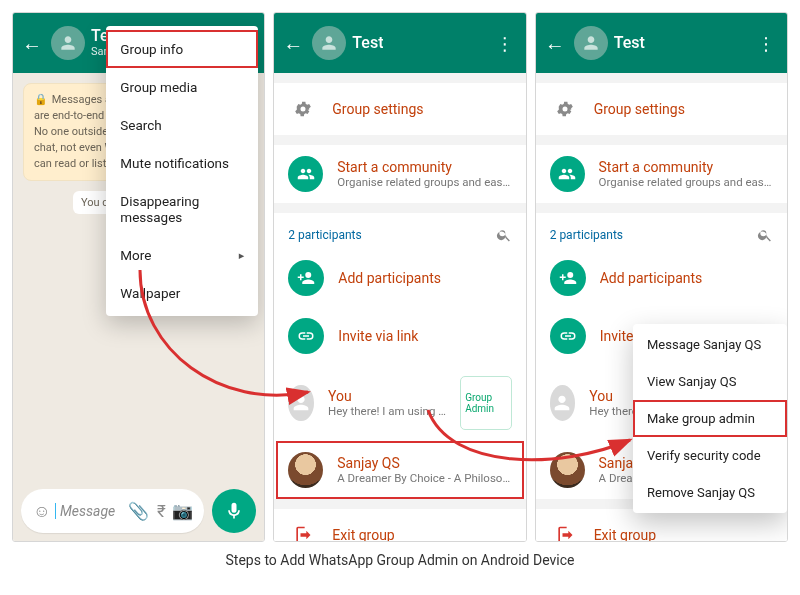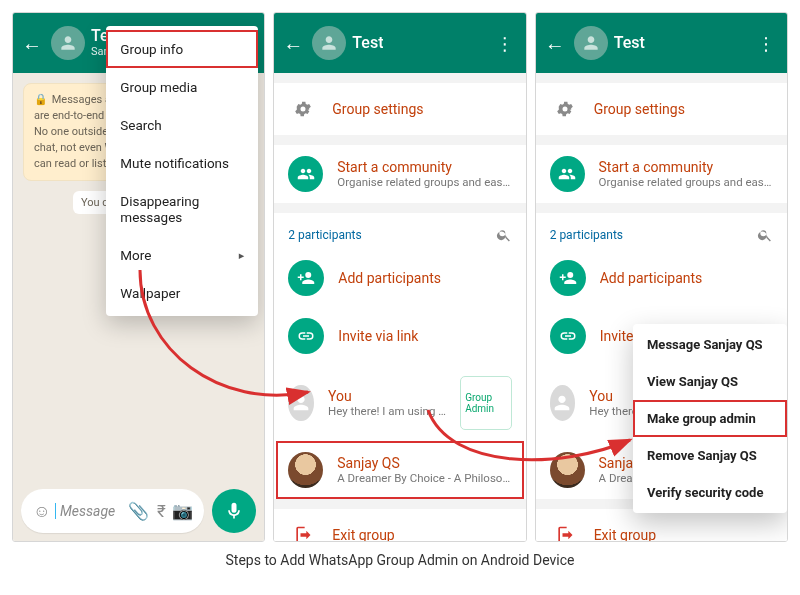--- a/index.html
+++ b/index.html
@@ -52,21 +52,21 @@
   .participants svg { width:16px; height:16px; fill:#888; }
   .avatar-sm { width:36px; height:36px; border-radius:50%; background:#d9d9d9; display:flex; align-items:center; justify-content:center; overflow:hidden;}
   .avatar-sm svg { width:22px; height:22px; fill:#fff; }
   .avatar-sm.photo { background:radial-gradient(circle at 50% 35%, #e9c8a0 0 35%, #7b4a2e 36% 70%, #3a2a1e 71% 100%);}
   .badge { margin-left:auto; font-size:10px; color:#0aa86f; border:1px solid #bfe8d6; border-radius:5px; padding:15px 4px; }
   .redrow { color:#d9372f; }
   .redrow .icn svg, .redrow2 .icn svg { fill:#d9372f; }
   .redbox { border:2px solid #d93030; position:absolute; pointer-events:none; }
 
   
-  .menu3 { position:absolute; right:0; bottom:28px; width:154px; background:#fff; border-radius:4px; box-shadow:0 10px 28px rgba(0,0,0,.24); padding:2px 0; z-index:5;font-weight:bold;}
+  .menu3 { position:absolute; right:0; bottom:28px; width:154px; background:#fff; border-radius:4px; box-shadow:0 10px 28px rgba(0,0,0,.24); padding:2px 0; z-index:5;}
   .menu3 .mi { padding:11px 14px; font-size:13px; color:#222; cursor:pointer; }
 
   
   .arrow { position:absolute; z-index:20; pointer-events:none; }
 </style>
 </head>
 <body>
 
 <div class="canvas">
   <div class="shots">
@@ -308,22 +308,22 @@
             </div>
           <div class="txt">
               <span class="title">Exit group</span>
             </div>
         </div>
 
         <div class="menu3">
           <div class="mi">Message Sanjay QS</div>
             <div class="mi">View Sanjay QS</div>
           <div class="mi hlred">Make group admin</div>
+          <div class="mi">Verify security code</div>
           <div class="mi">Remove Sanjay QS</div>
-          <div class="mi">Verify security code</div>
         </div>
       </div>
     </div>
 
   </div>
   <div class="caption">Steps to Add WhatsApp Group Admin on Android Device</div>
 
   <svg class="arrow" style="left:130px;top:260px;width:190px;height:160px;" viewBox="0 0 190 160">
     <defs>
         <marker id="ah1" markerWidth="10" markerHeight="10" refX="7" refY="3" orient="auto">

